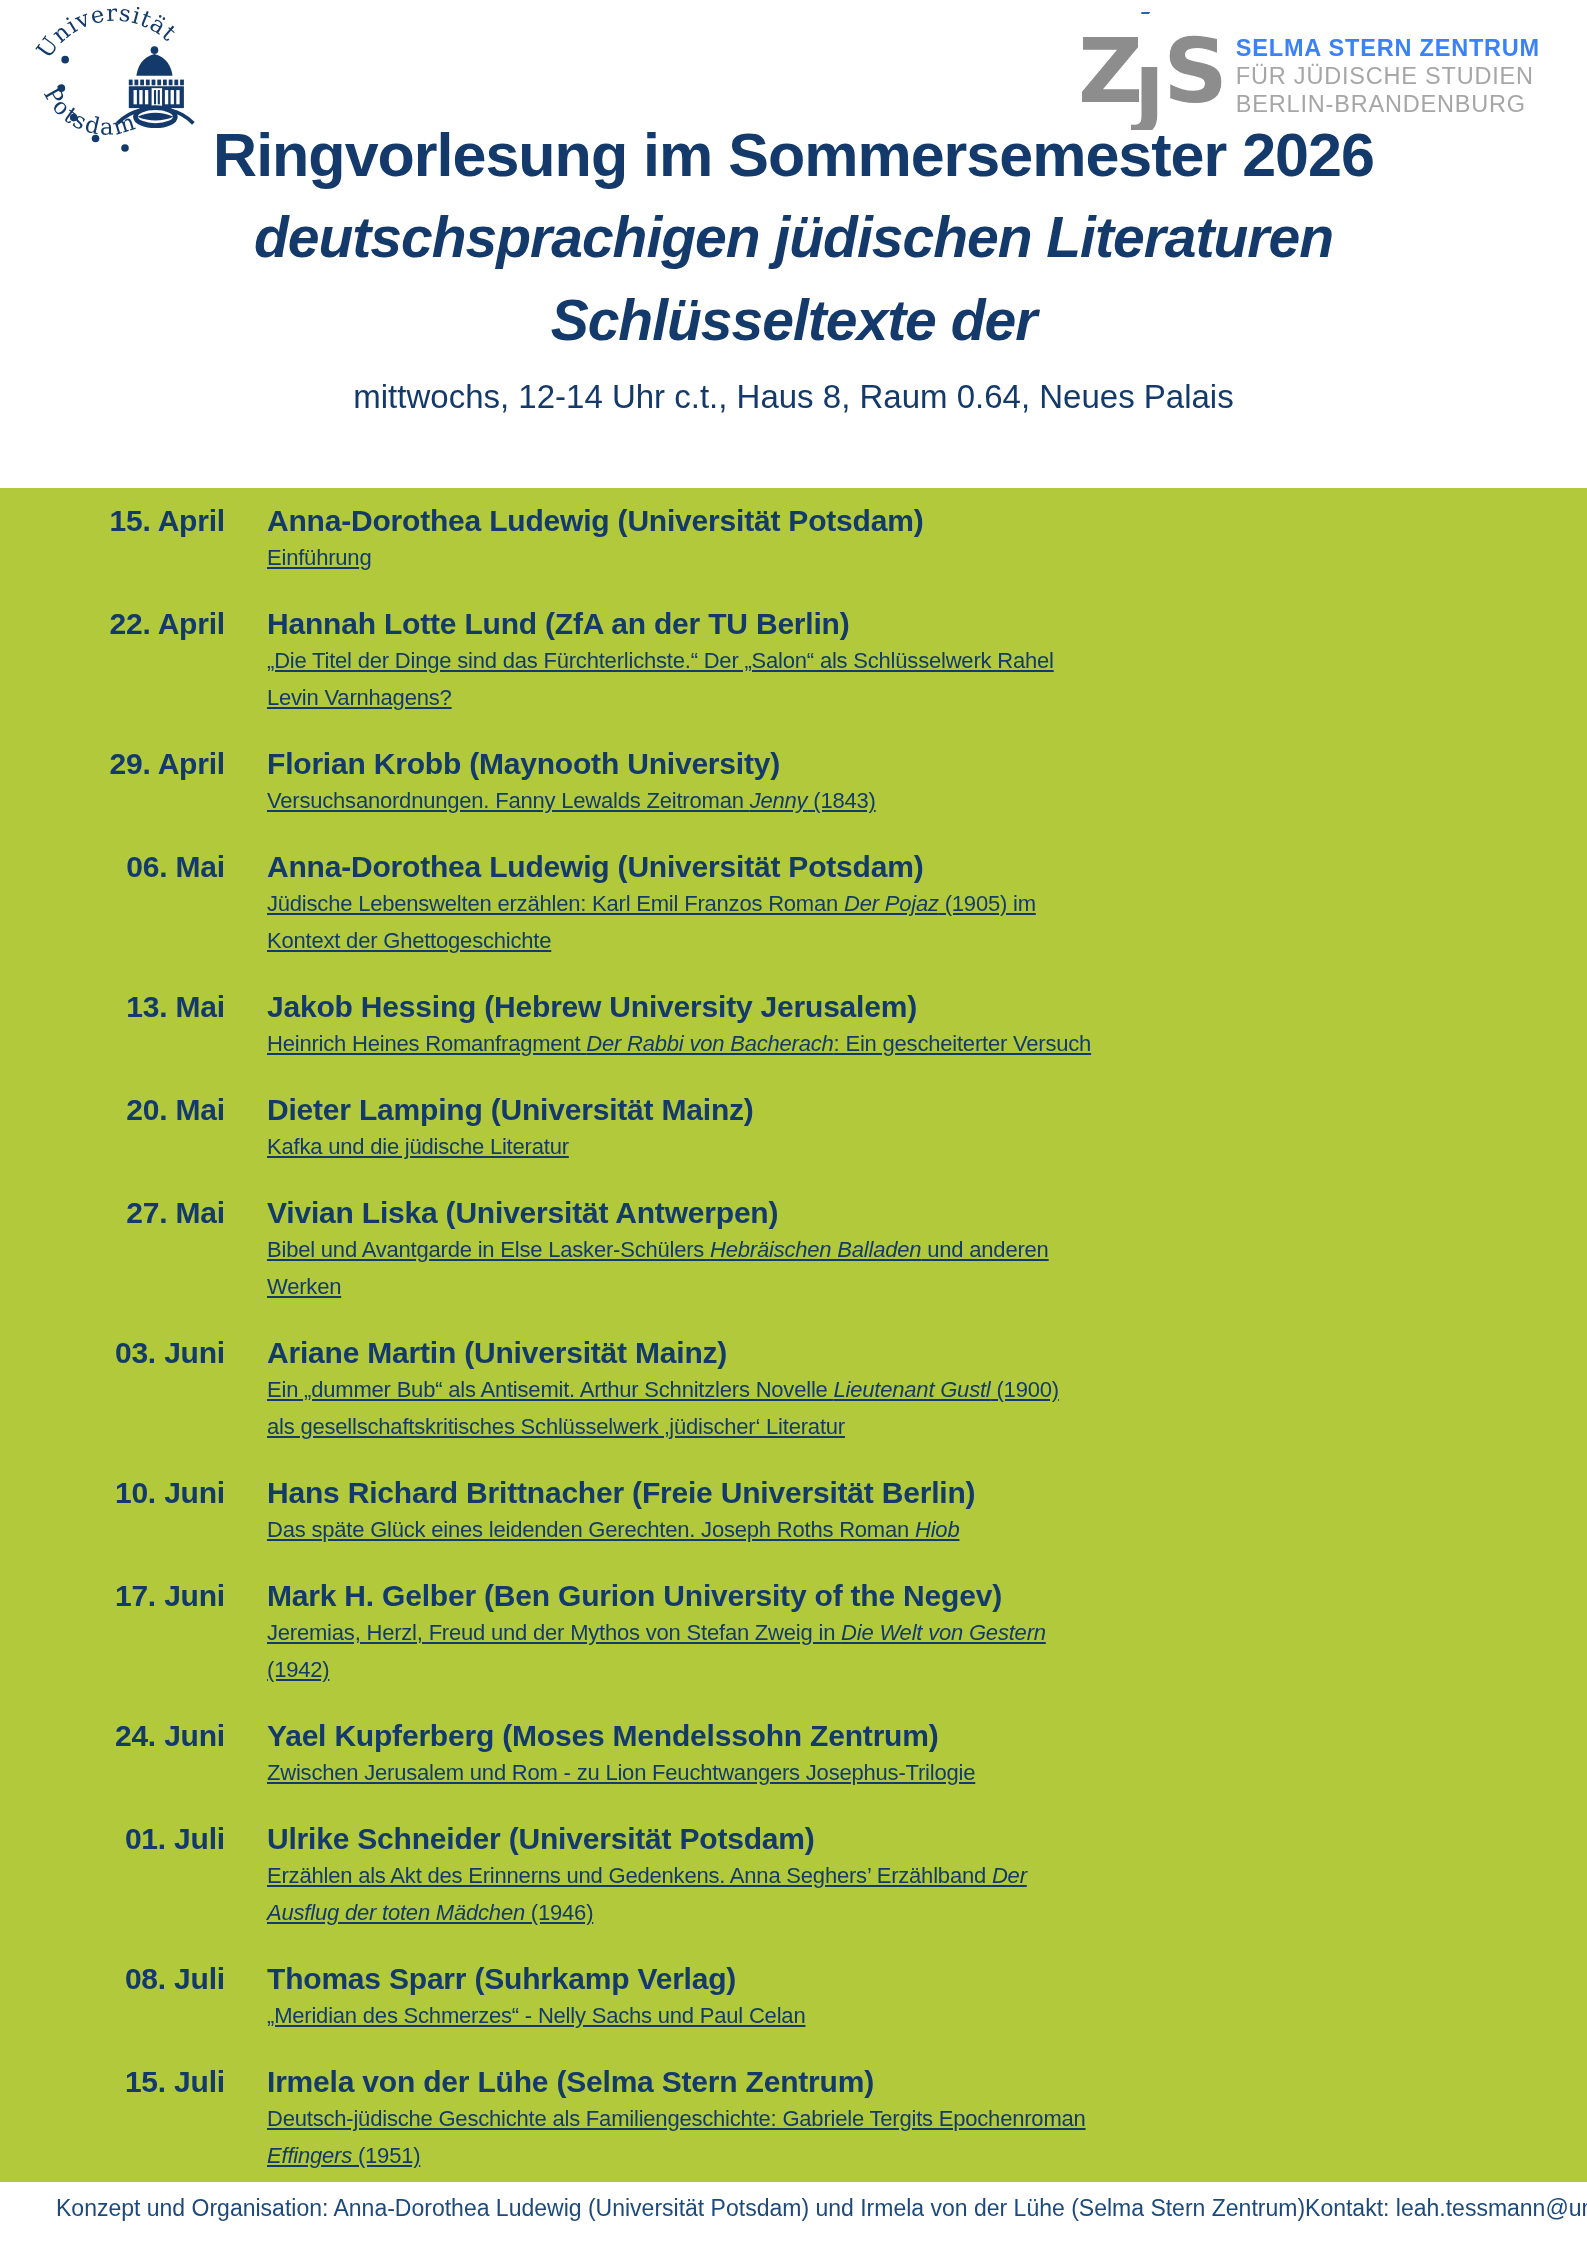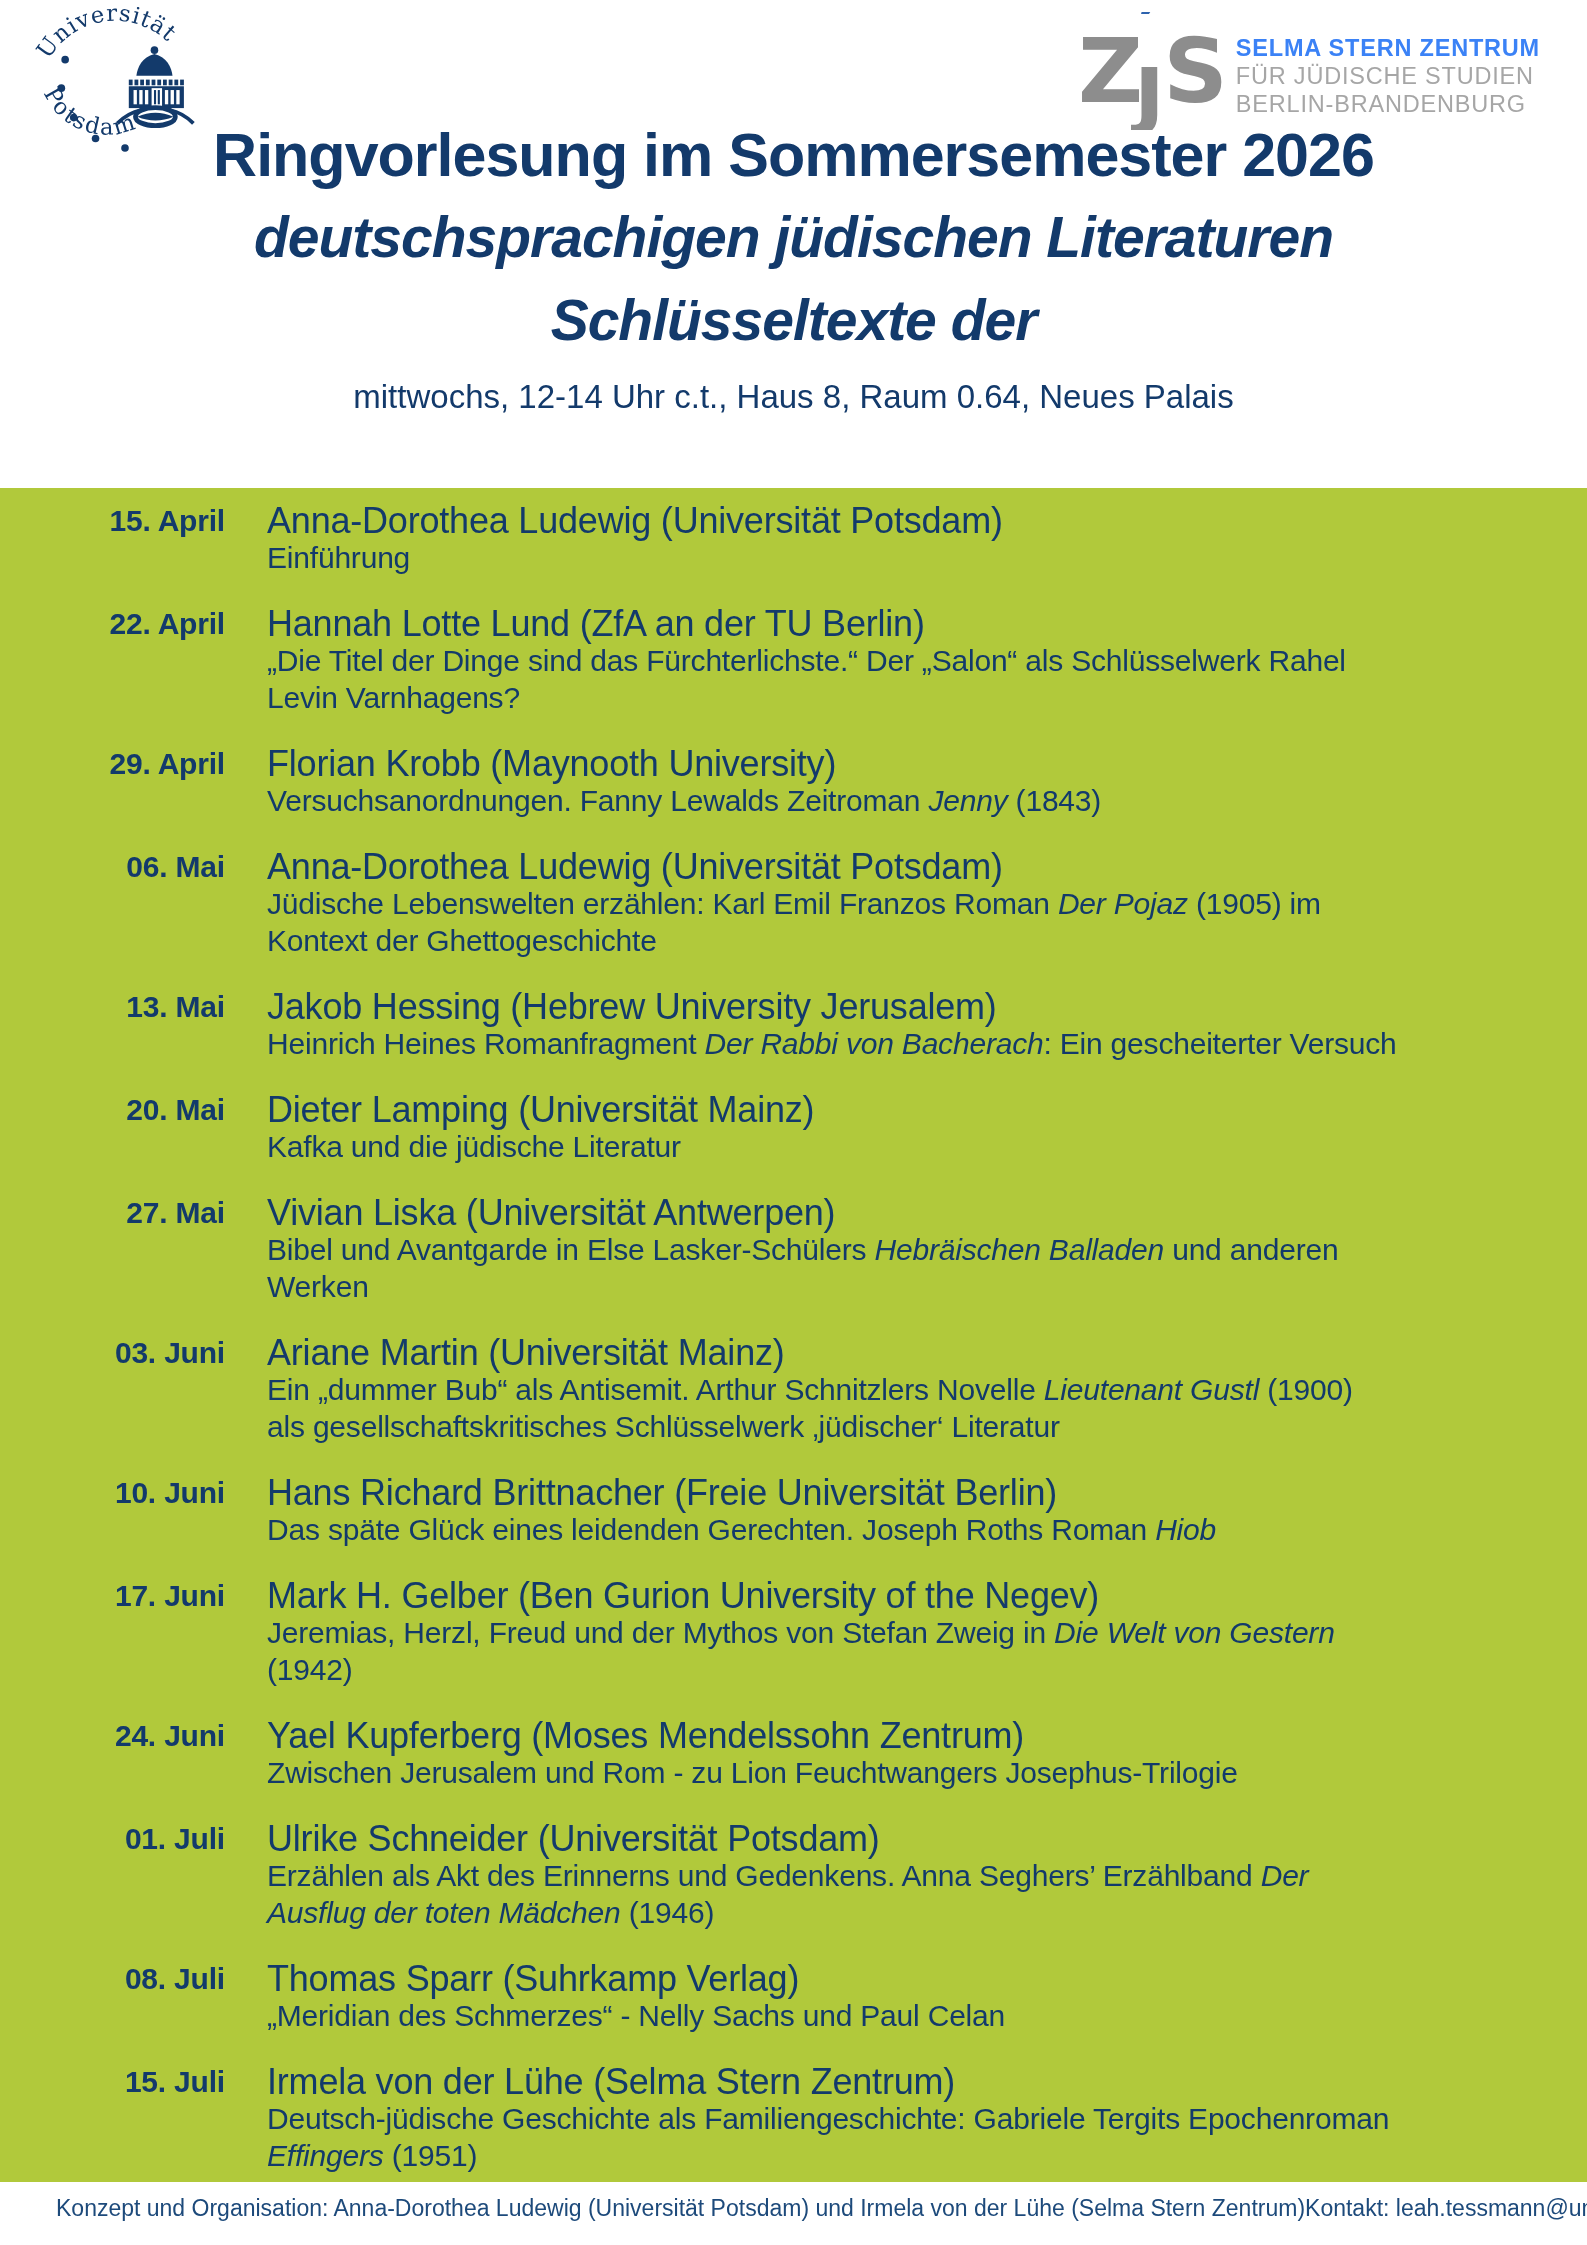--- a/index.html
+++ b/index.html
@@ -47,24 +47,24 @@
   }
   .entry{
     display:grid;grid-template-columns:225px 1fr;column-gap:42px;
     margin-bottom:29px;
   }
   .entry .date{
     text-align:right;font-weight:bold;font-size:30px;line-height:37px;
     white-space:nowrap;letter-spacing:-.2px;
   }
   .entry .name{
-    font-weight:normal;font-size:36px;line-height:37px;white-space:nowrap;
+    font-weight:bold;font-size:30px;line-height:37px;white-space:nowrap;
     letter-spacing:-.2px;
   }
-  .entry .desc{font-size:30px;line-height:37px;letter-spacing:-.2px;}
+  .entry .desc{font-size:22px;line-height:37px;letter-spacing:-.2px;text-decoration:underline;}
   .entry .dline{white-space:nowrap;}
   .entry .it{font-style:italic;}
 
   
   .footer{
     flex:1 1 auto;background:#ffffff;display:flex;justify-content:space-between;
     align-items:flex-start;padding:12px 47px 0 56px;color:var(--footer-blue);
   }
   .footer .ftext{font-size:23px;line-height:28px;white-space:nowrap;}
 </style>

